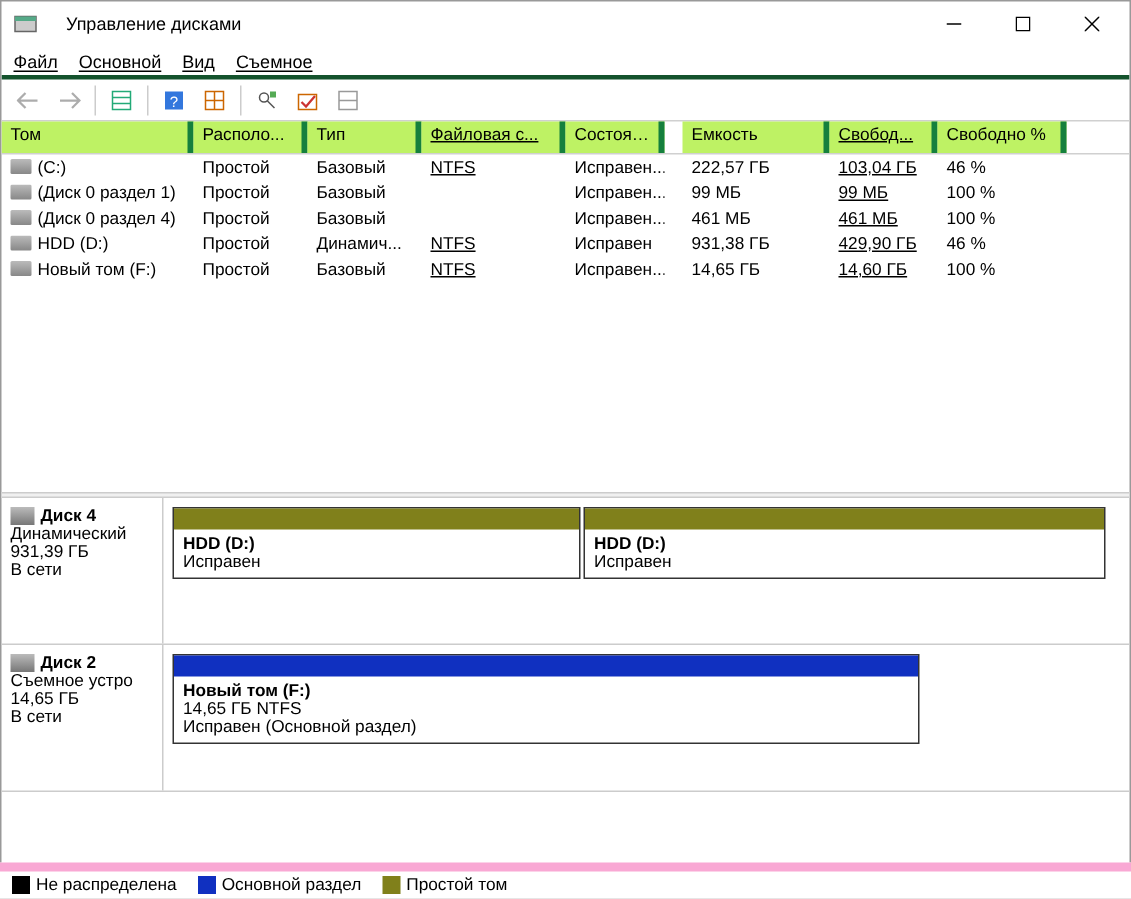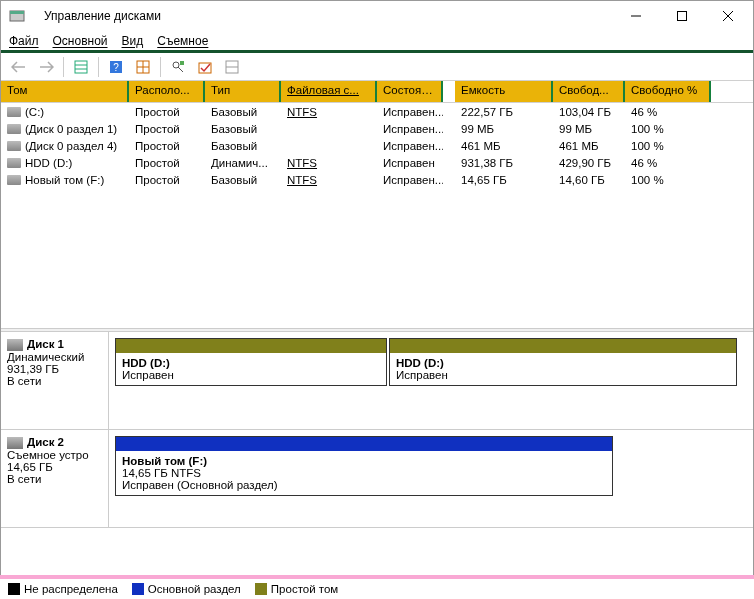--- a/index.html
+++ b/index.html
@@ -10,41 +10,41 @@
   .winbtns { display: flex; }
   .winbtn { width: 46px; height: 30px; display: flex; align-items: center; justify-content: center; }
   .winbtn svg { width: 10px; height: 10px; }
   .menubar { height: 22px; display: flex; align-items: center; padding: 0 8px; gap: 14px; border-bottom: 3px solid #14532d; }
   .menuitem { font-size: 12px; text-decoration: underline; text-decoration-style: solid; text-underline-offset: 2px; }
   .toolbar { height: 28px; display: flex; align-items: center; padding: 0 6px; gap: 3px; border-bottom: 1px solid #d0d0d0; }
   .tbtn { width: 24px; height: 22px; display: flex; align-items: center; justify-content: center; border: 1px solid transparent; }
   .tbtn.disabled { opacity: .4; }
   .tsep { width: 1px; height: 20px; background: #ccc; margin: 0 2px; }
   .table-head { display: flex; height: 22px; border-bottom: 1px solid #d0d0d0; }
-  .th { font-size: 11.5px; border-right: 2px solid #15803d; padding: 3px 6px; white-space: nowrap; overflow: hidden; text-overflow: ellipsis; background: #eab308; }
+  .th { font-size: 11.5px; border-right: 4px solid #15803d; padding: 3px 6px; white-space: nowrap; overflow: hidden; text-overflow: ellipsis; background: #bef264; }
   .table-body { height: 225px; overflow: hidden; }
   .row { display: flex; height: 17px; align-items: center; }
   .td { font-size: 11.5px; padding: 0 6px; white-space: nowrap; overflow: hidden; }
   .vol-icon { display: inline-block; width: 14px; height: 10px; background: linear-gradient(#bbb,#888); border-radius: 1px; margin-right: 4px; vertical-align: middle; }
   .splitter { height: 4px; background: #f0f0f0; border-top: 1px solid #ccc; border-bottom: 1px solid #ccc; }
   .disk-pane { display: flex; border-bottom: 1px solid #ccc; }
   .disk-left { width: 108px; border-right: 1px solid #ccc; padding: 6px 6px; font-size: 11.5px; }
   .disk-left .d-icon { display: inline-block; width: 16px; height: 12px; background: linear-gradient(#bbb,#777); margin-right: 4px; vertical-align: middle; }
   .disk-left .d-name { font-weight: bold; }
   .disk-right { flex: 1; padding: 6px 6px; }
   .part-row { display: flex; gap: 2px; }
   .part { border: 1px solid #333; font-size: 11.5px; }
   .part-hdr { height: 14px; }
   .part-body { padding: 4px 6px; }
   .part .p-name { font-weight: bold; }
-  .legend { height: 24px; display: flex; align-items: center; padding: 0 8px; gap: 14px; font-size: 11.5px; border-top: 4px solid #f9a8d4; position: absolute; bottom: 0; left: 0; right: 0; background: #fff; }
+  .legend { height: 24px; display: flex; align-items: center; padding: 0 8px; gap: 14px; font-size: 11.5px; border-top: 6px solid #f9a8d4; position: absolute; bottom: 0; left: 0; right: 0; background: #fff; }
   .sw { width: 12px; height: 12px; display: inline-block; margin-right: 4px; vertical-align: middle; }
   .col-vol { width: 128px; } .col-lay { width: 76px; } .col-typ { width: 76px; }
   .col-fs  { width: 96px; text-decoration: underline;  } .col-st  { width: 66px; } .col-cap { width: 98px; margin-left: 12px; }
-  .col-free{ width: 72px;  } .col-pct { width: 86px; }
+  .col-free{ width: 72px; text-decoration: underline;  } .col-pct { width: 86px; }
 </style>
 </head>
 <body>
 
 <div class="titlebar">
   <span class="icon">
     <svg viewBox="0 0 16 16">
         <rect x="1" y="3" width="14" height="10" fill="#ccc" stroke="#666"></rect>
         <rect x="1" y="3" width="14" height="3" fill="#5a8"></rect>
       </svg>
@@ -194,21 +194,21 @@
       <div class="td col-free">14,60 ГБ</div>
       <div class="td col-pct">100 %</div>
     </div>
   </div>
 
 <div class="splitter"></div>
 
 <div id="disk-panes">
     <div class="disk-pane" style="min-height: 98px;">
       <div class="disk-left">
-        <div><span class="d-icon"></span><span class="d-name">Диск 1</span></div>
+        <div><span class="d-icon"></span><span class="d-name">Диск 4</span></div>
         <div>Динамический</div>
         <div>931,39 ГБ</div>
         <div>В сети</div>
       </div>
       <div class="disk-right">
         <div class="part-row">
           <div class="part" style="width: 272px;">
             <div class="part-hdr" style="background:#80801b"></div>
             <div class="part-body">
               <div class="p-name">HDD  (D:)</div>

